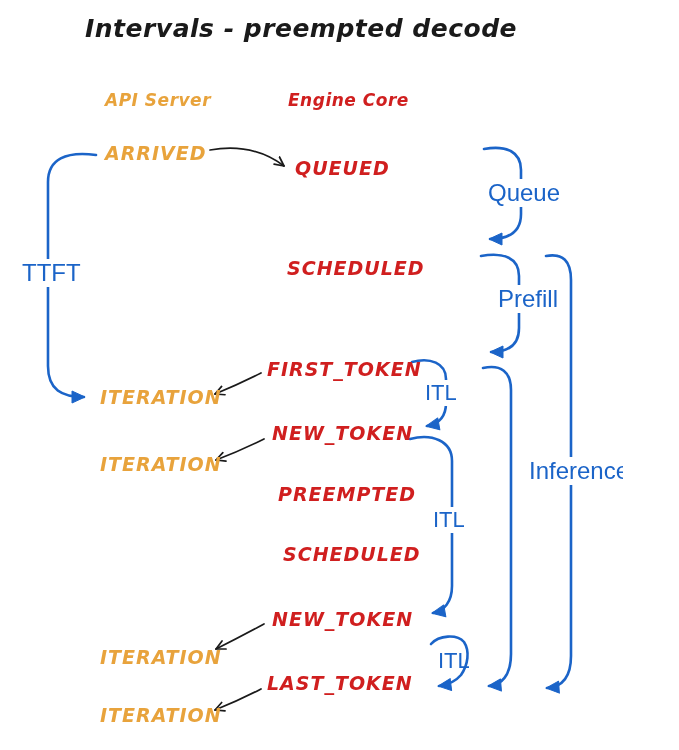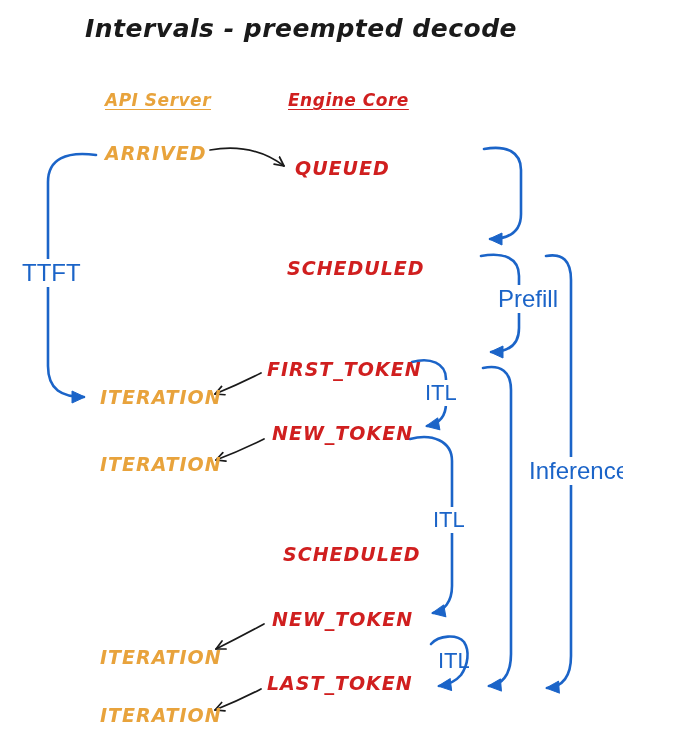--- a/index.html
+++ b/index.html
@@ -6,21 +6,21 @@
   .canvas{
     position:relative;
     width:623px;height:750px;
     background:#ffffff;
     overflow:hidden;
     font-family:"DejaVu Sans",sans-serif;
   }
   .canvas svg{position:absolute;left:0;top:0;}
   .lbl{position:absolute;white-space:nowrap;line-height:1.1;}
   .title{font:italic 700 25px "DejaVu Sans",sans-serif;color:var(--ink,#1a1a1a);letter-spacing:.5px;}
-  .hdr{font:italic 600 17px "DejaVu Sans",sans-serif;text-decoration:underline;text-underline-offset:3px;letter-spacing:.5px;}
+  .hdr{font:italic 600 17px "DejaVu Sans",sans-serif;text-underline-offset:3px;letter-spacing:.5px;}
   .ev{font:italic 600 19px "DejaVu Sans",sans-serif;letter-spacing:1px;}
   .api{color:var(--api,#e8a33c);}
   .eng{color:var(--eng,#d01f1f);text-align:right;}
   .blue{color:var(--blue,#1b64c8);font:400 24px "Liberation Sans",sans-serif;background:#ffffff;padding:0 2px;}
   .blue.sm{font-size:22px;}
   .blue.nobg{background:transparent;}
   .bl{stroke:var(--blue,#1b64c8);fill:none;stroke-width:2.6;stroke-linecap:round;}
   .bk{stroke:var(--ink,#1a1a1a);fill:none;stroke-width:1.7;stroke-linecap:round;}
   .mafill{fill:var(--blue,#1b64c8);stroke:var(--blue,#1b64c8);stroke-linejoin:round;}
   .mbstroke{fill:none;stroke:var(--ink,#1a1a1a);stroke-width:1.7;stroke-linecap:round;stroke-linejoin:round;}
@@ -64,24 +64,26 @@
   <div class="lbl ev api" style="left:105px;top:142px">ARRIVED</div>
   <div class="lbl ev api" style="left:100px;top:386px">ITERATION</div>
   <div class="lbl ev api" style="left:100px;top:453px">ITERATION</div>
   <div class="lbl ev api" style="left:100px;top:646px">ITERATION</div>
   <div class="lbl ev api" style="left:100px;top:704px">ITERATION</div>
 
   <div class="lbl ev eng" style="left:295px;top:157px">QUEUED</div>
   <div class="lbl ev eng" style="left:287px;top:257px">SCHEDULED</div>
   <div class="lbl ev eng" style="left:267px;top:358px">FIRST_TOKEN</div>
   <div class="lbl ev eng" style="left:272px;top:422px">NEW_TOKEN</div>
+  <div class="lbl ev eng" style="left:278px;top:483px">PREEMPTED</div>
   <div class="lbl ev eng" style="left:283px;top:543px">SCHEDULED</div>
   <div class="lbl ev eng" style="left:272px;top:608px">NEW_TOKEN</div>
   <div class="lbl ev eng" style="left:267px;top:672px">LAST_TOKEN</div>
 
   <div class="lbl blue" style="left:20px;top:259px">TTFT</div>
+  <div class="lbl blue" style="left:486px;top:179px">Queue</div>
   <div class="lbl blue" style="left:496px;top:285px">Prefill</div>
   <div class="lbl blue sm" style="left:423px;top:380px">ITL</div>
   <div class="lbl blue" style="left:527px;top:457px">Inference</div>
   <div class="lbl blue sm" style="left:431px;top:507px">ITL</div>
   <div class="lbl blue sm nobg" style="left:436px;top:648px">ITL</div>
 
 </div>
 
 </body></html>

